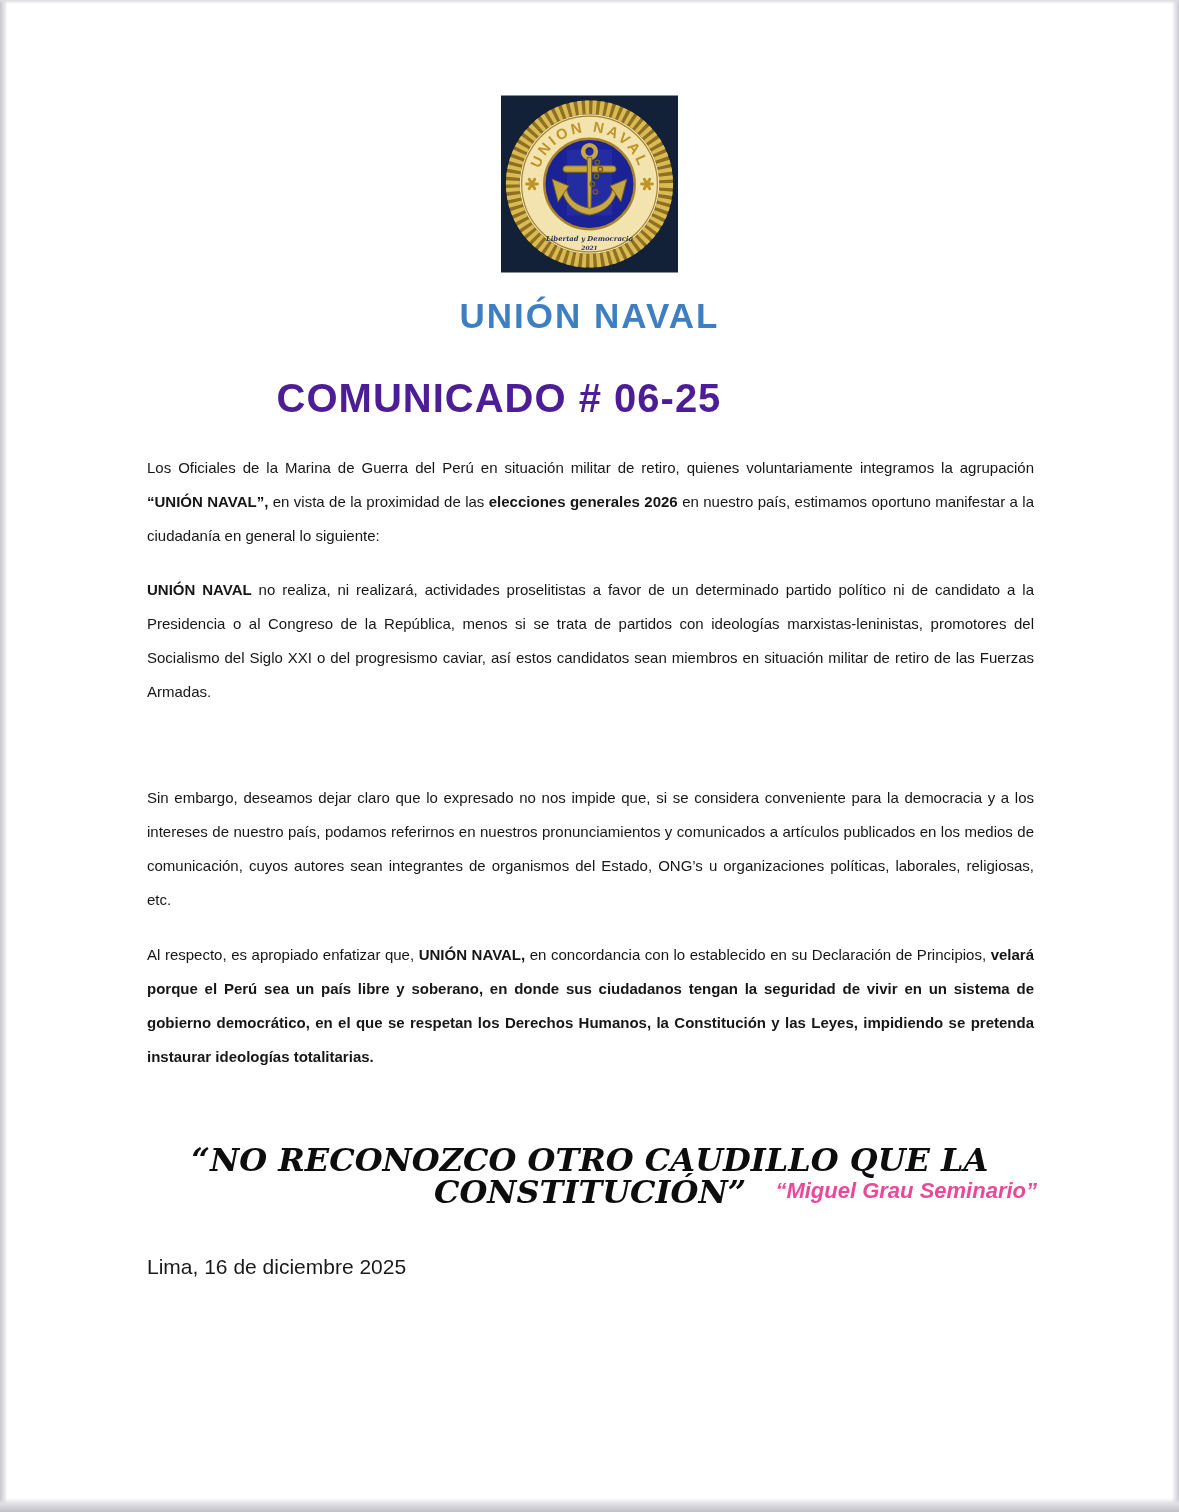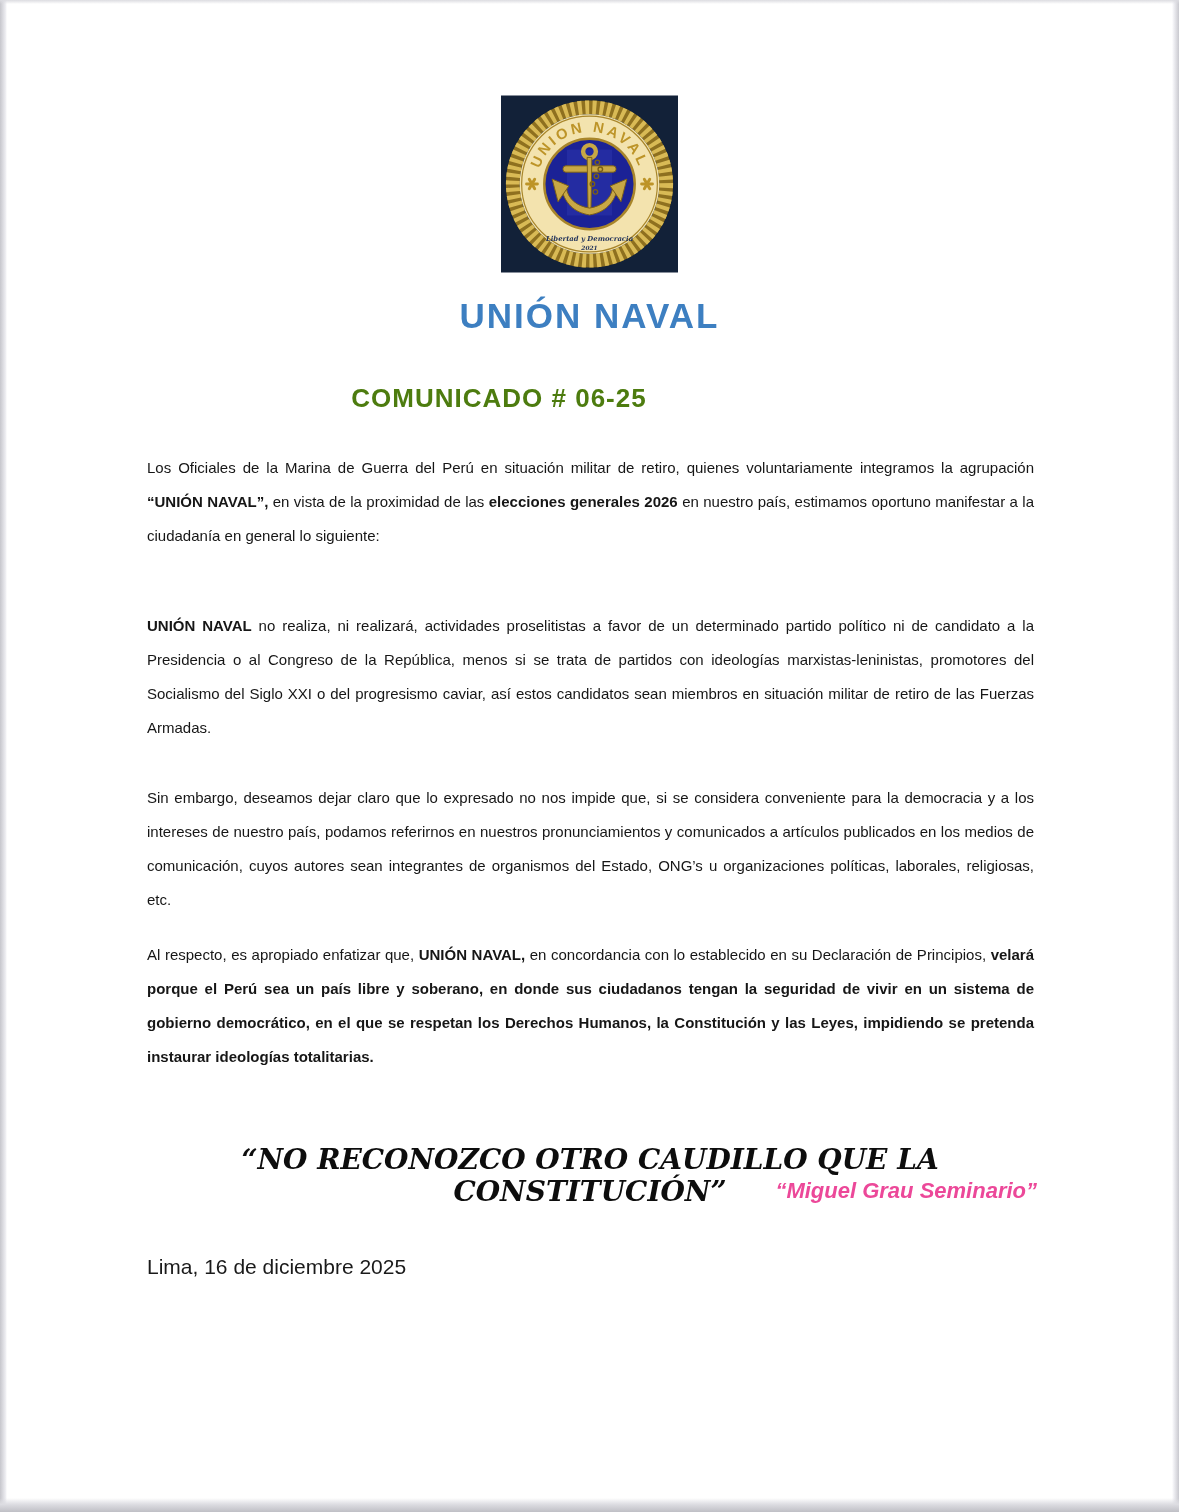--- a/index.html
+++ b/index.html
@@ -18,33 +18,33 @@
   .edge-bottom{left:0;right:0;bottom:0;height:14px;background:linear-gradient(0deg,#bfbfc5,#dddde2 55%,rgba(255,255,255,0));}
   
   .logo{position:absolute;left:501px;top:95px;width:177px;height:178px;}
   
   .title{
     position:absolute;left:0;top:294px;width:1179px;margin:0;
     text-align:center;font-size:35px;line-height:44px;font-weight:bold;letter-spacing:2px;
   }
   .subtitle{
     position:absolute;left:0;top:377px;width:998px;margin:0;
-    text-align:center;font-size:26px;line-height:42px;font-weight:bold;letter-spacing:1px;color:#4d7c0f;
+    text-align:center;font-size:40px;line-height:42px;font-weight:bold;letter-spacing:1px;color:#4c1d95;
   }
   
   .para{
     position:absolute;left:147px;width:887px;margin:0;
     font-size:15px;line-height:34px;text-align:justify;color:#161616;
   }
   .para .b{font-weight:bold;}
-  .p1{top:451px;} .p2{top:609px;} .p3{top:781px;} .p4{top:938px;}
+  .p1{top:451px;} .p2{top:573px;} .p3{top:781px;} .p4{top:938px;}
   .quote{
     position:absolute;left:120px;top:1144px;width:940px;margin:0;
     text-align:center;font-family:"DejaVu Serif", serif;font-weight:bold;font-style:italic;
-    font-size:28px;line-height:32px;color:#0d0d0d;letter-spacing:0px;
+    font-size:32px;line-height:32px;color:#0d0d0d;letter-spacing:0px;
   }
   .attribution{
     position:absolute;left:147px;top:1177px;width:890px;margin:0;
     text-align:right;font-weight:bold;font-style:italic;font-size:22px;line-height:28px;color:#ec4899;
   }
   .dateline{
     position:absolute;left:147px;top:1253px;width:887px;margin:0;
     text-align:left;font-size:21px;line-height:28px;color:#1a1a1a;
   }
 </style>

